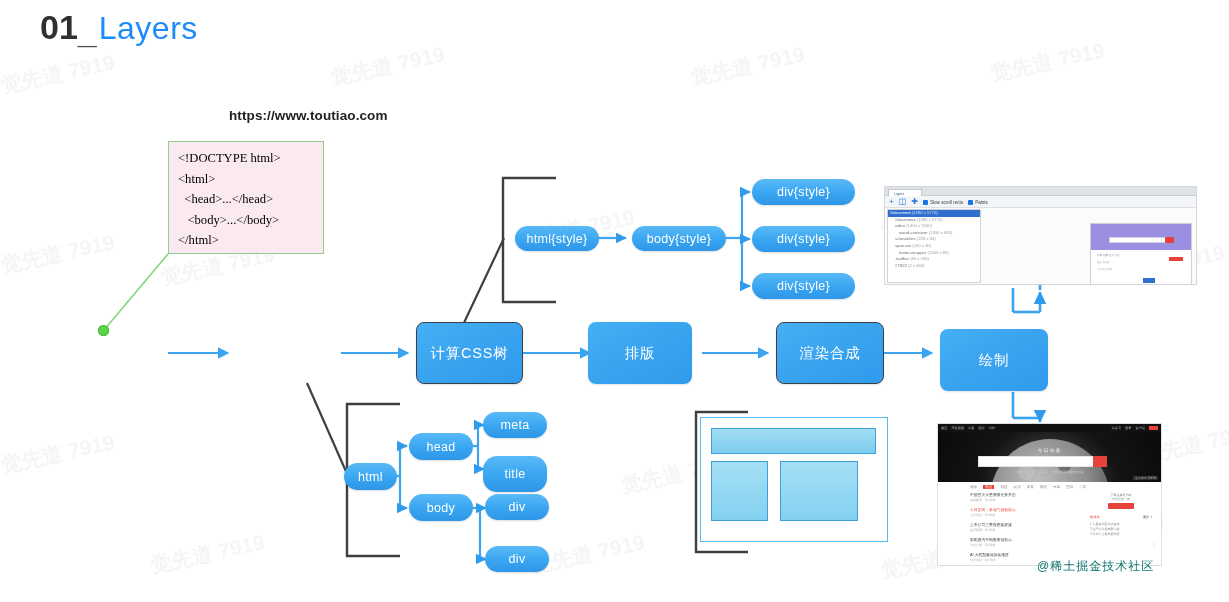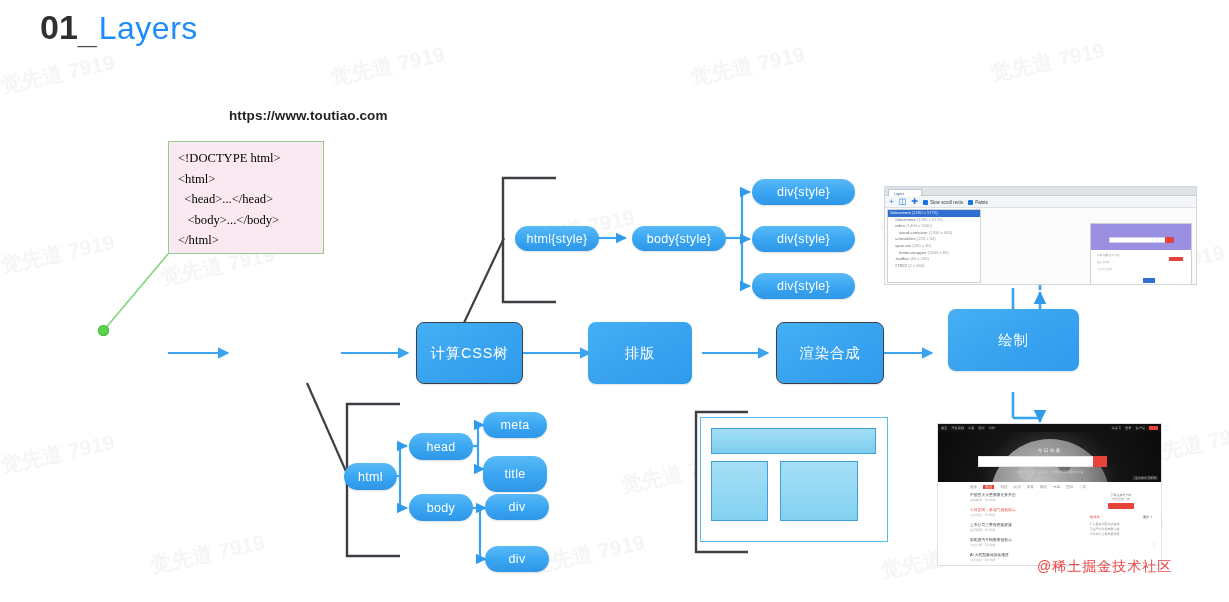--- a/index.html
+++ b/index.html
@@ -69,21 +69,21 @@
     color: #fff; display: flex; align-items: center; justify-content: center;
     font-size: 14.5px; letter-spacing: .8px;
     box-shadow: 0 1px 2px rgba(0,0,0,.12);
   }
   .flow-box.bordered { border: 1.3px solid #3c4044; }
   #fb0 { left: 44px;  top: 322px; width: 124px; }
   #fb1 { left: 236px; top: 322px; width: 105px; }
   #fb2 { left: 416px; top: 322px; width: 107px; }
   #fb3 { left: 588px; top: 322px; width: 104px; }
   #fb4 { left: 776px; top: 322px; width: 108px; }
-  #fb5 { left: 940px; top: 309px; width: 131px; margin-left: 8px; }
+  #fb5 { left: 940px; top: 329px; width: 108px; }
 
   
   .pill {
     position: absolute; border-radius: 14px;
     background: linear-gradient(180deg,#59baf7 0%,#3aa6f1 52%,#2e96e8 100%);
     color: #fff; display: flex; align-items: center; justify-content: center;
     font-size: 12.5px; letter-spacing: .3px;
     box-shadow: 0 1px 2px rgba(0,0,0,.13);
   }
   #p-htmlstyle { left: 515px; top: 226px; width: 84px; height: 25px; }
@@ -272,21 +272,21 @@
   #ps-content .side .hrow .dotred { color: #e8433a; }
   #ps-content .side .li { font-size: 3px; color: #8a8f95; line-height: 4.6px; }
   #ps-content .kebab {
     position: absolute; right: 4px; bottom: 16px; font-size: 6px; color: #b0b5ba;
     letter-spacing: 0; line-height: 3px;
   }
 
   
   #credit {
     position: absolute; left: 1037px; top: 558px;
-    font-size: 14px; color: #ef4444; letter-spacing: 1px;
+    font-size: 12px; color: #0f766e; letter-spacing: 1px;
   }
 
   svg.lay { position: absolute; left: 0; top: 0; width: 1229px; height: 602px; pointer-events: none; }
 </style>
 </head>
 <body>
 
 <div class="stage">
 
   <div id="watermark-layer">

